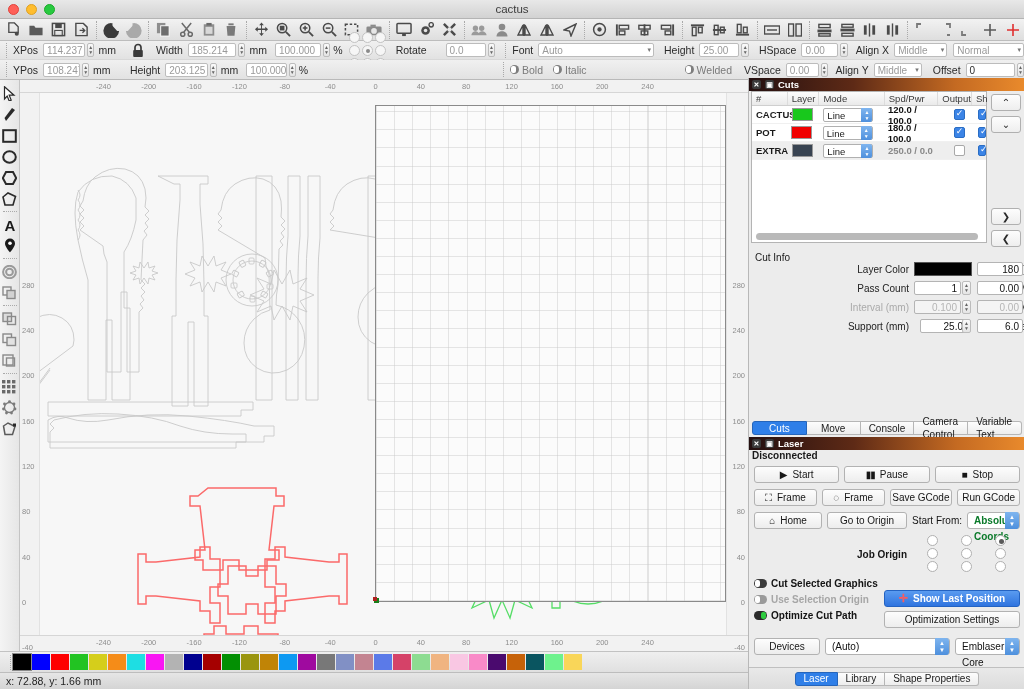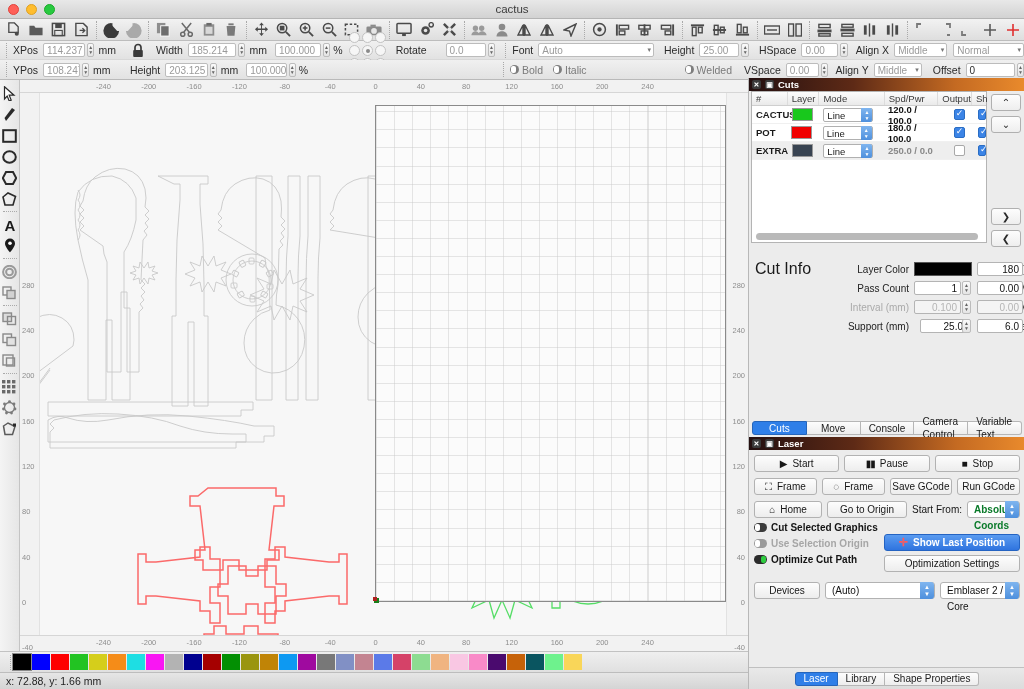--- a/index.html
+++ b/index.html
@@ -1049,21 +1049,21 @@
 
     <div class="arrowcol">
       <div class="abtn">⌃</div>
       <div class="abtn">⌄</div>
       <div style="height:70px"></div>
       <div class="abtn">❯</div>
       <div class="abtn">❮</div>
     </div>
 
     <div class="cutinfo">
-      <div style="position:absolute;left:6px;top:16px;font-size:16px;color:#1a1a1a">Cut Info</div>
+      <div style="position:absolute;left:6px;top:8px;font-size:10px;color:#1a1a1a">Cut Info</div>
 
       <div style="position:absolute;left:50px;top:20px;width:110px" class="ci-label">Layer Color</div>
       <div class="ci-black" style="position:absolute;left:165px;top:18px;width:58px"></div>
 
       <div style="position:absolute;left:50px;top:39px;width:110px" class="ci-label">Pass Count</div>
       <div class="ci-field" style="position:absolute;left:165px;top:37px;width:47px">1</div>
       <div class="spin" style="position:absolute;left:213px;top:37px">▲<br>▼</div>
 
       <div style="position:absolute;left:50px;top:58px;width:110px" class="ci-label dis">Interval (mm)</div>
       <div class="ci-field dis" style="position:absolute;left:165px;top:56px;width:47px">0.100</div>
@@ -1095,20 +1095,21 @@
         <div class="tab" style="flex: 1 1 0%;">Variable Text</div>
       </div>
 
     <div class="panel-title" style="position:absolute;top:359px;left:0;width:276px">
       <span class="pt-btn">✕</span>
       <span class="pt-btn">▣</span>
       <span>Laser</span>
     </div>
 
     <div class="laserpanel" style="top:372px">
+      <div style="padding-left:3px;font-size:10px;font-weight:bold;color:#1a1a1a">Disconnected</div>
 
       <div style="display:flex;gap:5px;padding:5px 5px 0 5px">
         <div class="btn" style="flex:1">
           <span style="font-size:10px">▶</span>
           <span>Start</span>
         </div>
         <div class="btn" style="flex:1">
           <span style="letter-spacing:-1px;font-size:10px">▮▮</span>
           <span>Pause</span>
         </div>
@@ -1137,20 +1138,35 @@
           <span>Home</span>
         </div>
         <div class="btn" style="width:80px">Go to Origin</div>
         <span style="font-size:10px;color:#141414">Start From:</span>
         <div class="lcombo green-txt" style="flex:1">
           <span>Absolute Coords</span>
           <span class="sp">▲<br>▼</span>
         </div>
       </div>
 
+      <div style="display:flex;align-items:center;padding:6px 5px 0 5px">
+        <div style="flex:1"></div>
+        <span style="font-size:10px;font-weight:bold;color:#141414;margin-right:8px">Job Origin</span>
+        <div style="display:grid;grid-template-columns:repeat(3,34px);grid-template-rows:repeat(3,13px);justify-items:center;width:105px">
+          <span class="radio"></span>
+          <span class="radio"></span>
+          <span class="radio on"></span>
+          <span class="radio"></span>
+          <span class="radio"></span>
+          <span class="radio"></span>
+          <span class="radio"></span>
+          <span class="radio"></span>
+          <span class="radio"></span>
+        </div>
+      </div>
 
       <div style="position:relative;height:58px;margin-top:4px">
         <div style="position:absolute;left:5px;top:0;display:flex;align-items:center;gap:4px">
           <span class="toggle-sw on"></span>
           <span style="font-size:10px;font-weight:bold;color:#141414">Cut Selected Graphics</span>
         </div>
         <div style="position:absolute;left:5px;top:16px;display:flex;align-items:center;gap:4px">
           <span class="toggle-sw" style="background:#9a9a9a"></span>
           <span style="font-size:10px;font-weight:bold;color:#a6a6a6">Use Selection Origin</span>
         </div>
@@ -1160,21 +1176,21 @@
         </div>
         <div class="btn blue" style="position:absolute;left:135px;top:12px;width:136px">
           <span style="color:#ff5a5a;font-size:11px">✛</span>
           <span>Show Last Position</span>
         </div>
         <div class="btn" style="position:absolute;left:135px;top:33px;width:136px">Optimization Settings</div>
       </div>
 
       <div style="display:flex;gap:5px;padding:2px 5px 0 5px;align-items:center">
         <div class="btn" style="width:66px">Devices</div>
-        <div class="lcombo" style="width:110px">
+        <div class="lcombo" style="width:125px">
           <span>(Auto)</span>
           <span class="sp">▲<br>▼</span>
         </div>
         <div class="lcombo" style="flex:1">
           <span>Emblaser 2 / Core</span>
           <span class="sp">▲<br>▼</span>
         </div>
       </div>
     </div>
 

